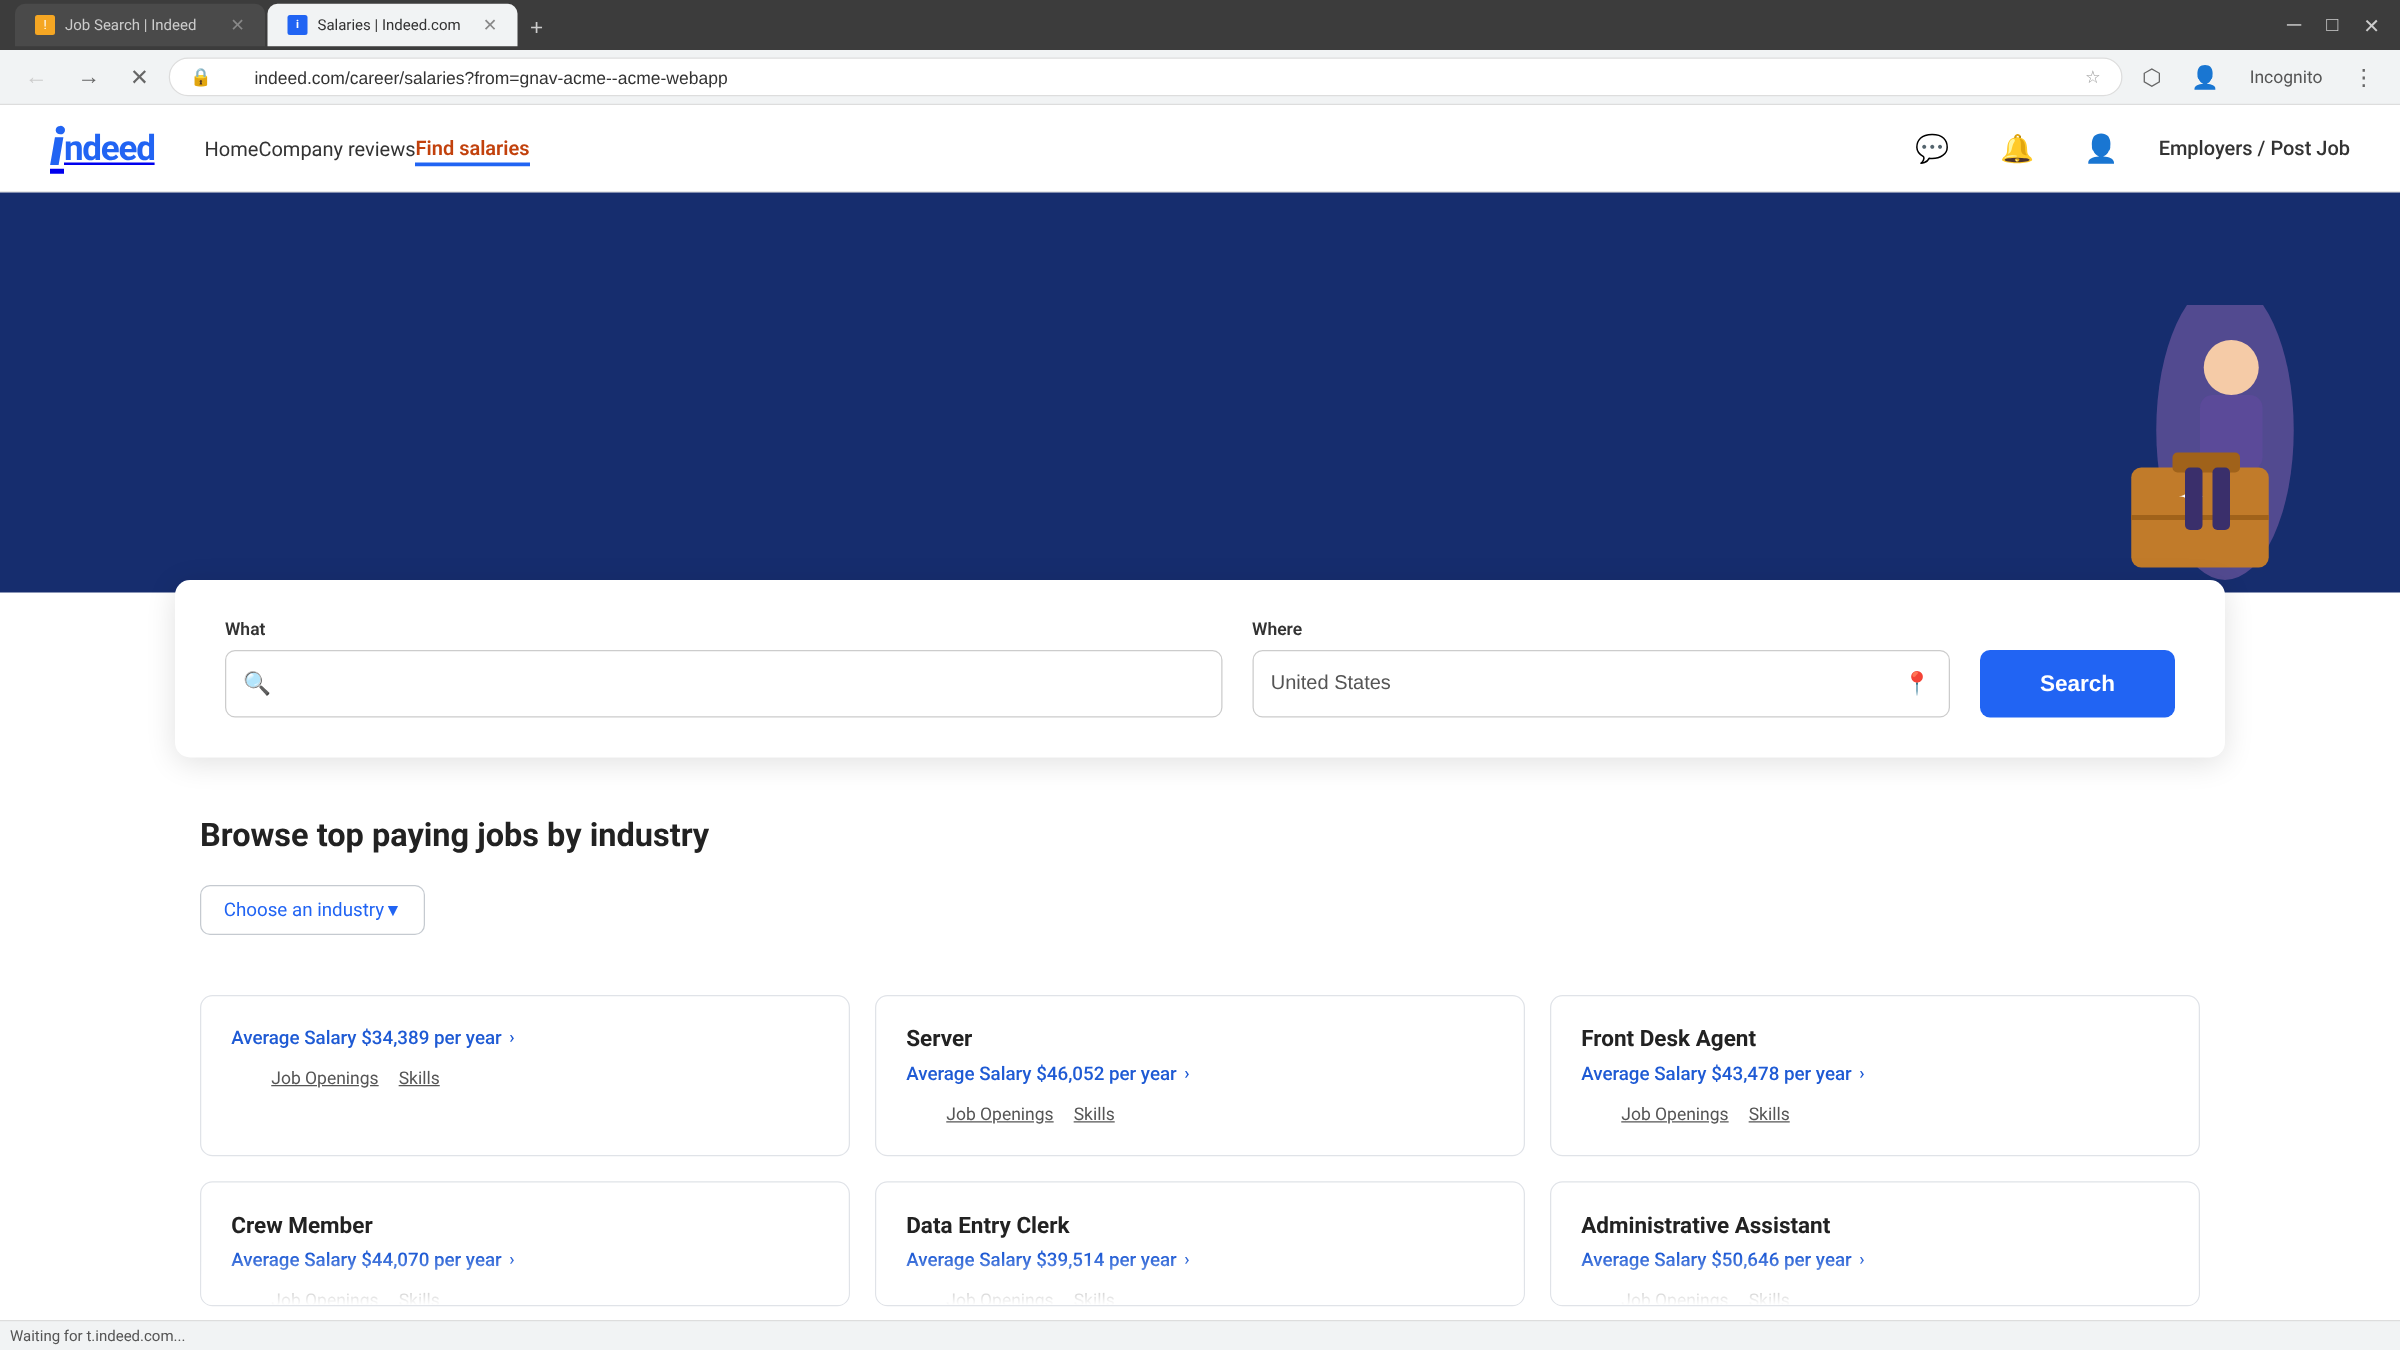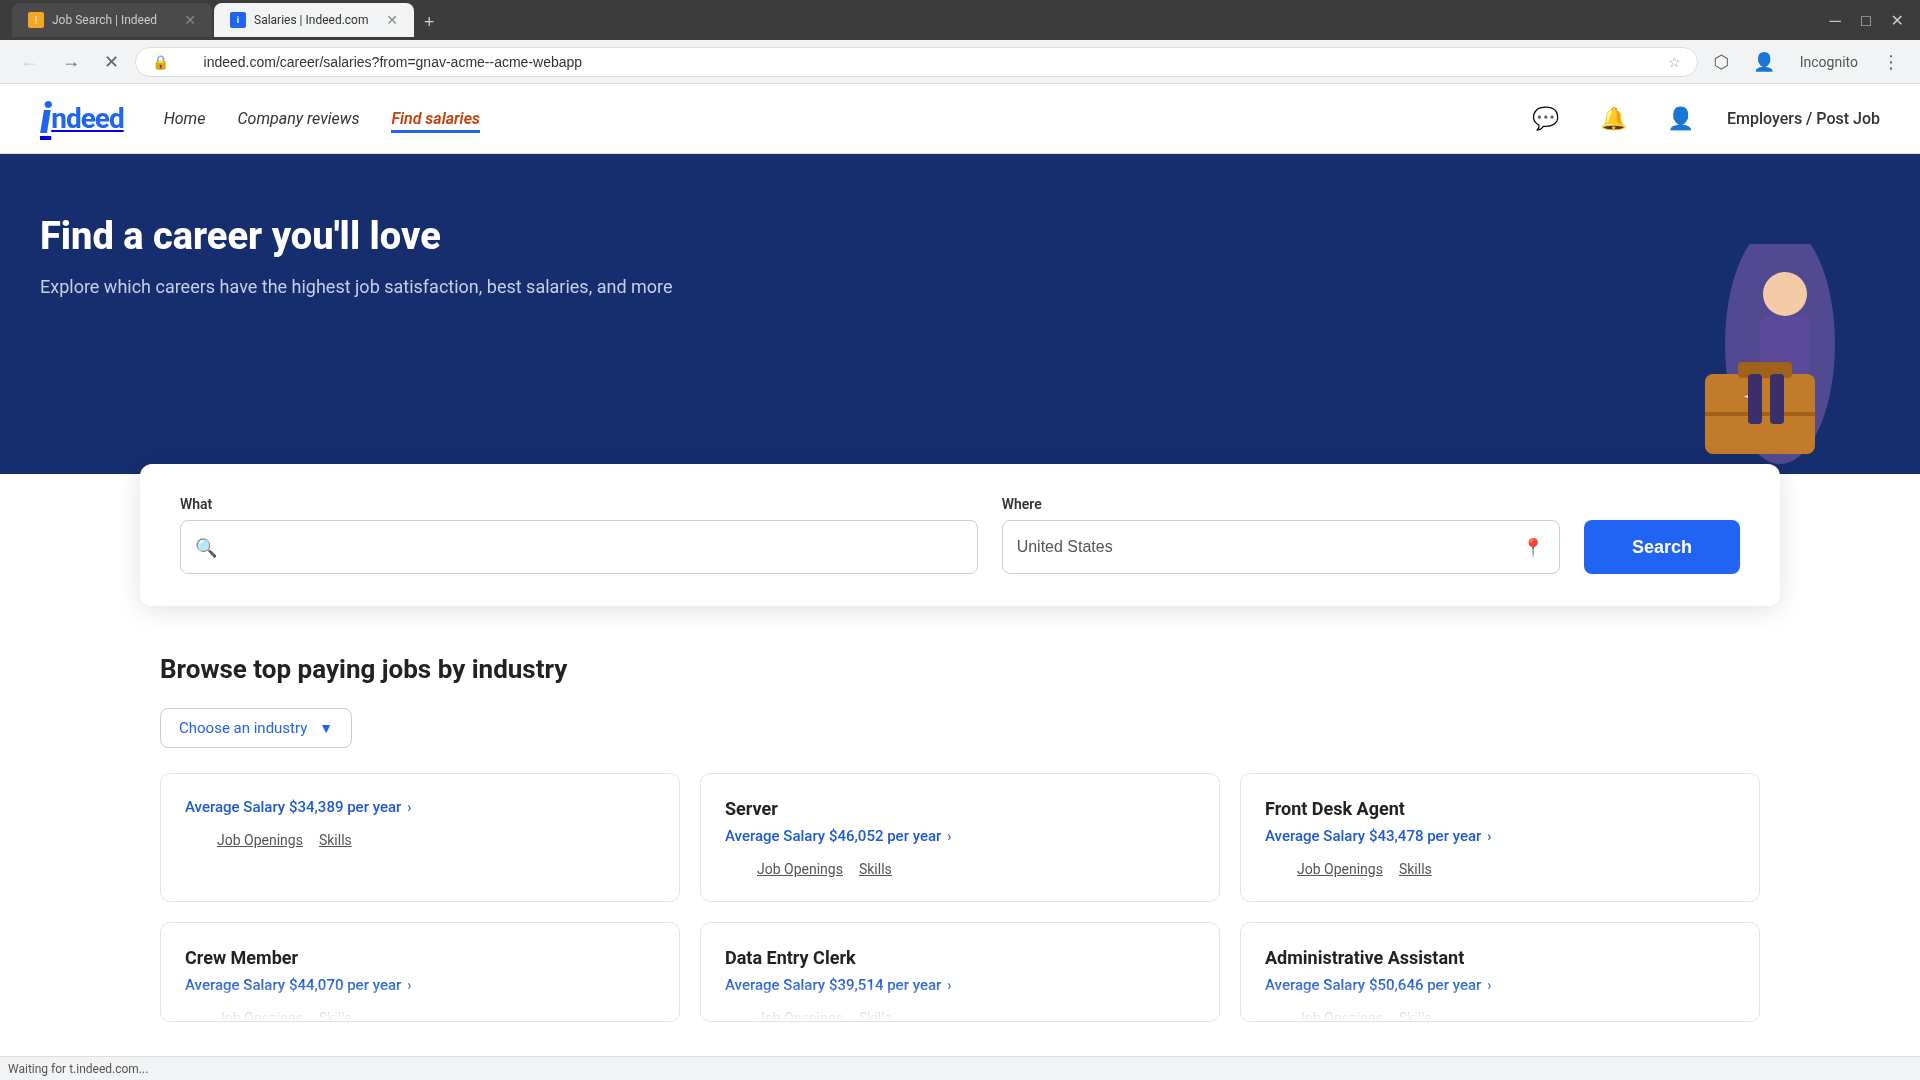--- a/index.html
+++ b/index.html
@@ -35,21 +35,21 @@
 
     
     .page-content { background: #fff; }
 
     
     .navbar { background: #fff; border-bottom: 1px solid #e0e0e0; padding: 0 40px; display: flex; align-items: center; height: 70px; position: relative; }
     .logo-wrap { margin-right: 40px; }
     .logo { display: flex; align-items: center; }
     .logo-i { color: #2164f3; font-size: 42px; font-weight: 900; font-style: italic; line-height: 1; }
     .logo-text { color: #2164f3; font-size: 28px; font-weight: 700; letter-spacing: -1px; }
-    .nav-links { display: flex; gap: 32px; align-items: flex-start; font-style: italic; }
+    .nav-links { display: flex; align-items: flex-end; }
     .nav-link { text-decoration: none; color: #333; font-size: 16px; padding: 4px 0; }
     .nav-link.active { color: #c2410c; border-bottom: 3px solid #2164f3; padding-bottom: 2px; font-weight: 600; }
     .nav-right { margin-left: auto; display: flex; align-items: center; gap: 24px; }
     .nav-icon-btn { background: none; border: none; cursor: pointer; color: #555; font-size: 22px; padding: 8px; position: relative; }
     .employers-link { text-decoration: none; color: #333; font-size: 16px; font-weight: 500; }
 
     
     .hero { background: #162d6e; color: white; padding: 60px 40px 0; position: relative; min-height: 320px; overflow: hidden; }
     .hero-content { max-width: 860px; }
     .hero-title { font-size: 38px; font-weight: 800; margin-bottom: 16px; line-height: 1.2; }
@@ -64,21 +64,21 @@
     .field-label { font-size: 14px; font-weight: 600; color: #333; margin-bottom: 8px; display: block; }
     .search-input-wrap { display: flex; align-items: center; border: 1.5px solid #ccc; border-radius: 8px; padding: 0 14px; height: 54px; background: #fff; }
     .search-input { border: none; outline: none; font-size: 16px; color: #555; flex: 1; background: transparent; }
     .search-input::placeholder { color: #aaa; }
     .input-icon { color: #555; font-size: 18px; }
     .search-btn { background: #2164f3; color: white; border: none; border-radius: 8px; height: 54px; padding: 0 48px; font-size: 18px; font-weight: 700; cursor: pointer; white-space: nowrap; }
 
     
     .browse-section { padding: 48px 160px 40px; }
     .section-title { font-size: 26px; font-weight: 700; color: #222; margin-bottom: 24px; }
-    .industry-dropdown { display: inline-flex; align-items: center; gap: 12px; border: 1.5px solid #c5cad0; border-radius: 8px; padding: 10px 18px; font-size: 15px; color: #2164f3; cursor: pointer; background: white; margin-bottom: 25px; }
+    .industry-dropdown { display: inline-flex; align-items: center; gap: 0; border: 1.5px solid #c5cad0; border-radius: 8px; padding: 10px 18px; font-size: 15px; color: #2164f3; cursor: pointer; background: white; margin-bottom: 48px; }
     .dropdown-arrow { font-size: 14px; color: #2164f3; }
 
     
     .job-cards-grid { display: grid; grid-template-columns: repeat(3, 1fr); gap: 20px; }
     .job-card { border: 1.5px solid #e0e3e8; border-radius: 10px; padding: 24px; background: white; }
     .job-card-title { font-size: 18px; font-weight: 700; color: #222; margin-bottom: 8px; }
     .job-card-salary { display: flex; align-items: center; gap: 6px; color: #1e5ad4; font-size: 15px; font-weight: 500; margin-bottom: 16px; cursor: pointer; text-decoration: none; }
     .salary-arrow { font-size: 14px; }
     .job-card-links { display: flex; gap: 16px; margin-left: 32px; }
     .job-card-link { color: #555; font-size: 14px; text-decoration: underline; cursor: pointer; }
@@ -154,24 +154,20 @@
         <span>🔔</span>
       </button>
       <button class="nav-icon-btn">
         <span>👤</span>
       </button>
       <a class="employers-link" href="#">Employers / Post Job</a>
     </div>
   </nav>
 
   <div class="hero">
-    <div class="hero-content">
-      <h1 class="hero-title">Find a career you'll love</h1>
-      <p class="hero-sub">Explore which careers have the highest job satisfaction, best salaries, and more</p>
-    </div>
 
     <div class="hero-illustration">
       <svg width="200" height="230" viewBox="0 0 200 230" xmlns="http://www.w3.org/2000/svg">
 
         <ellipse cx="140" cy="100" rx="55" ry="120" fill="#7b5ea7" opacity="0.6"></ellipse>
 
         <circle cx="145" cy="50" r="22" fill="#f5cba7"></circle>
 
         <rect x="120" y="72" width="50" height="60" rx="10" fill="#5b4a99"></rect>
 

